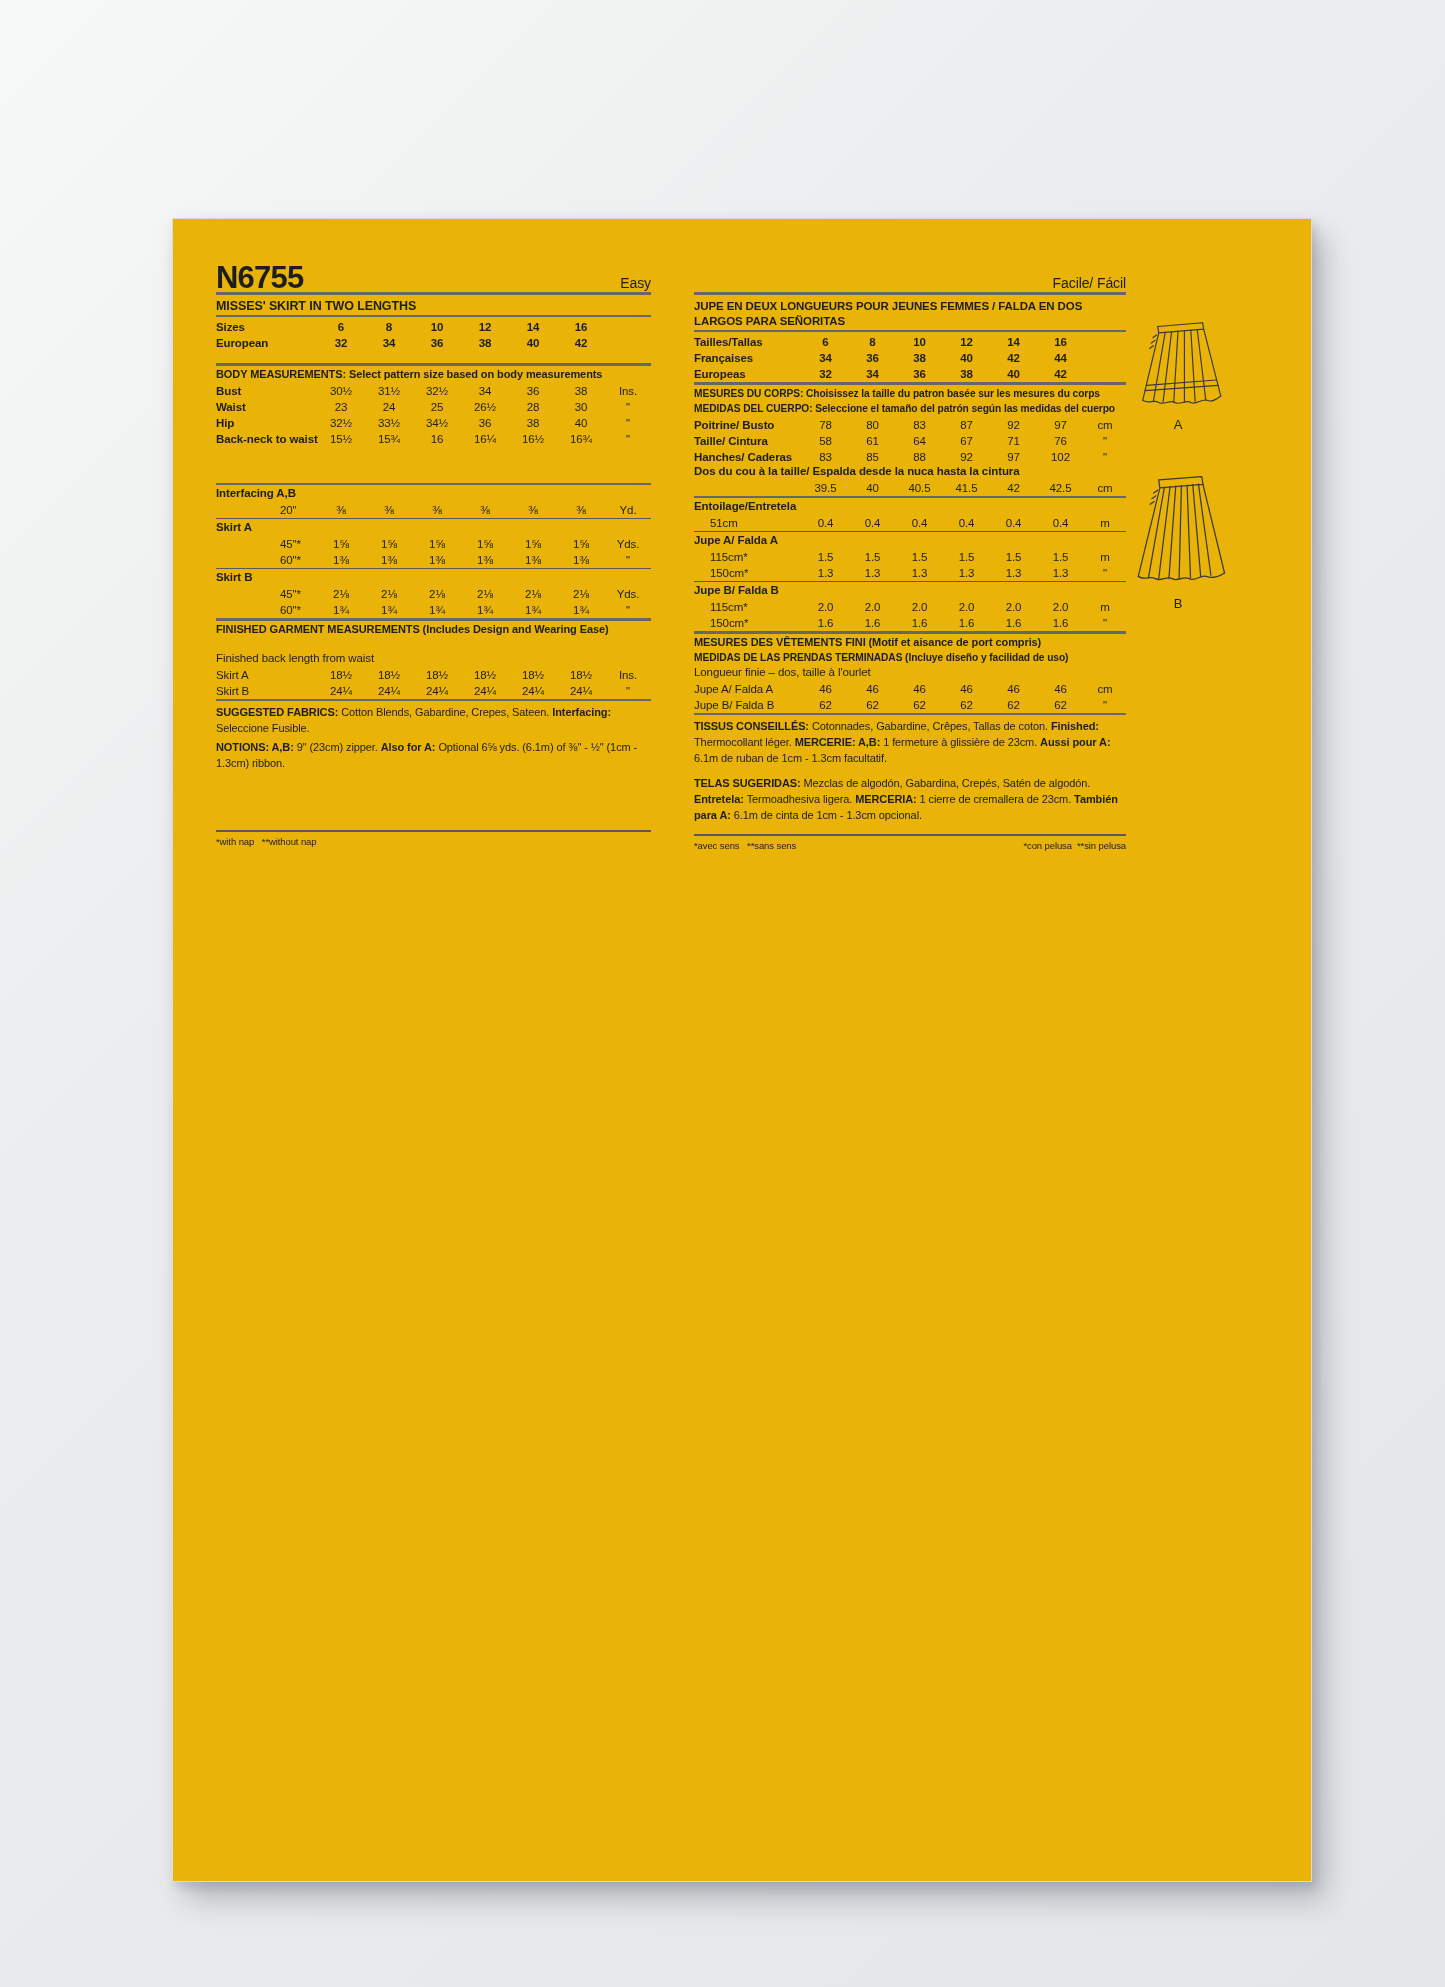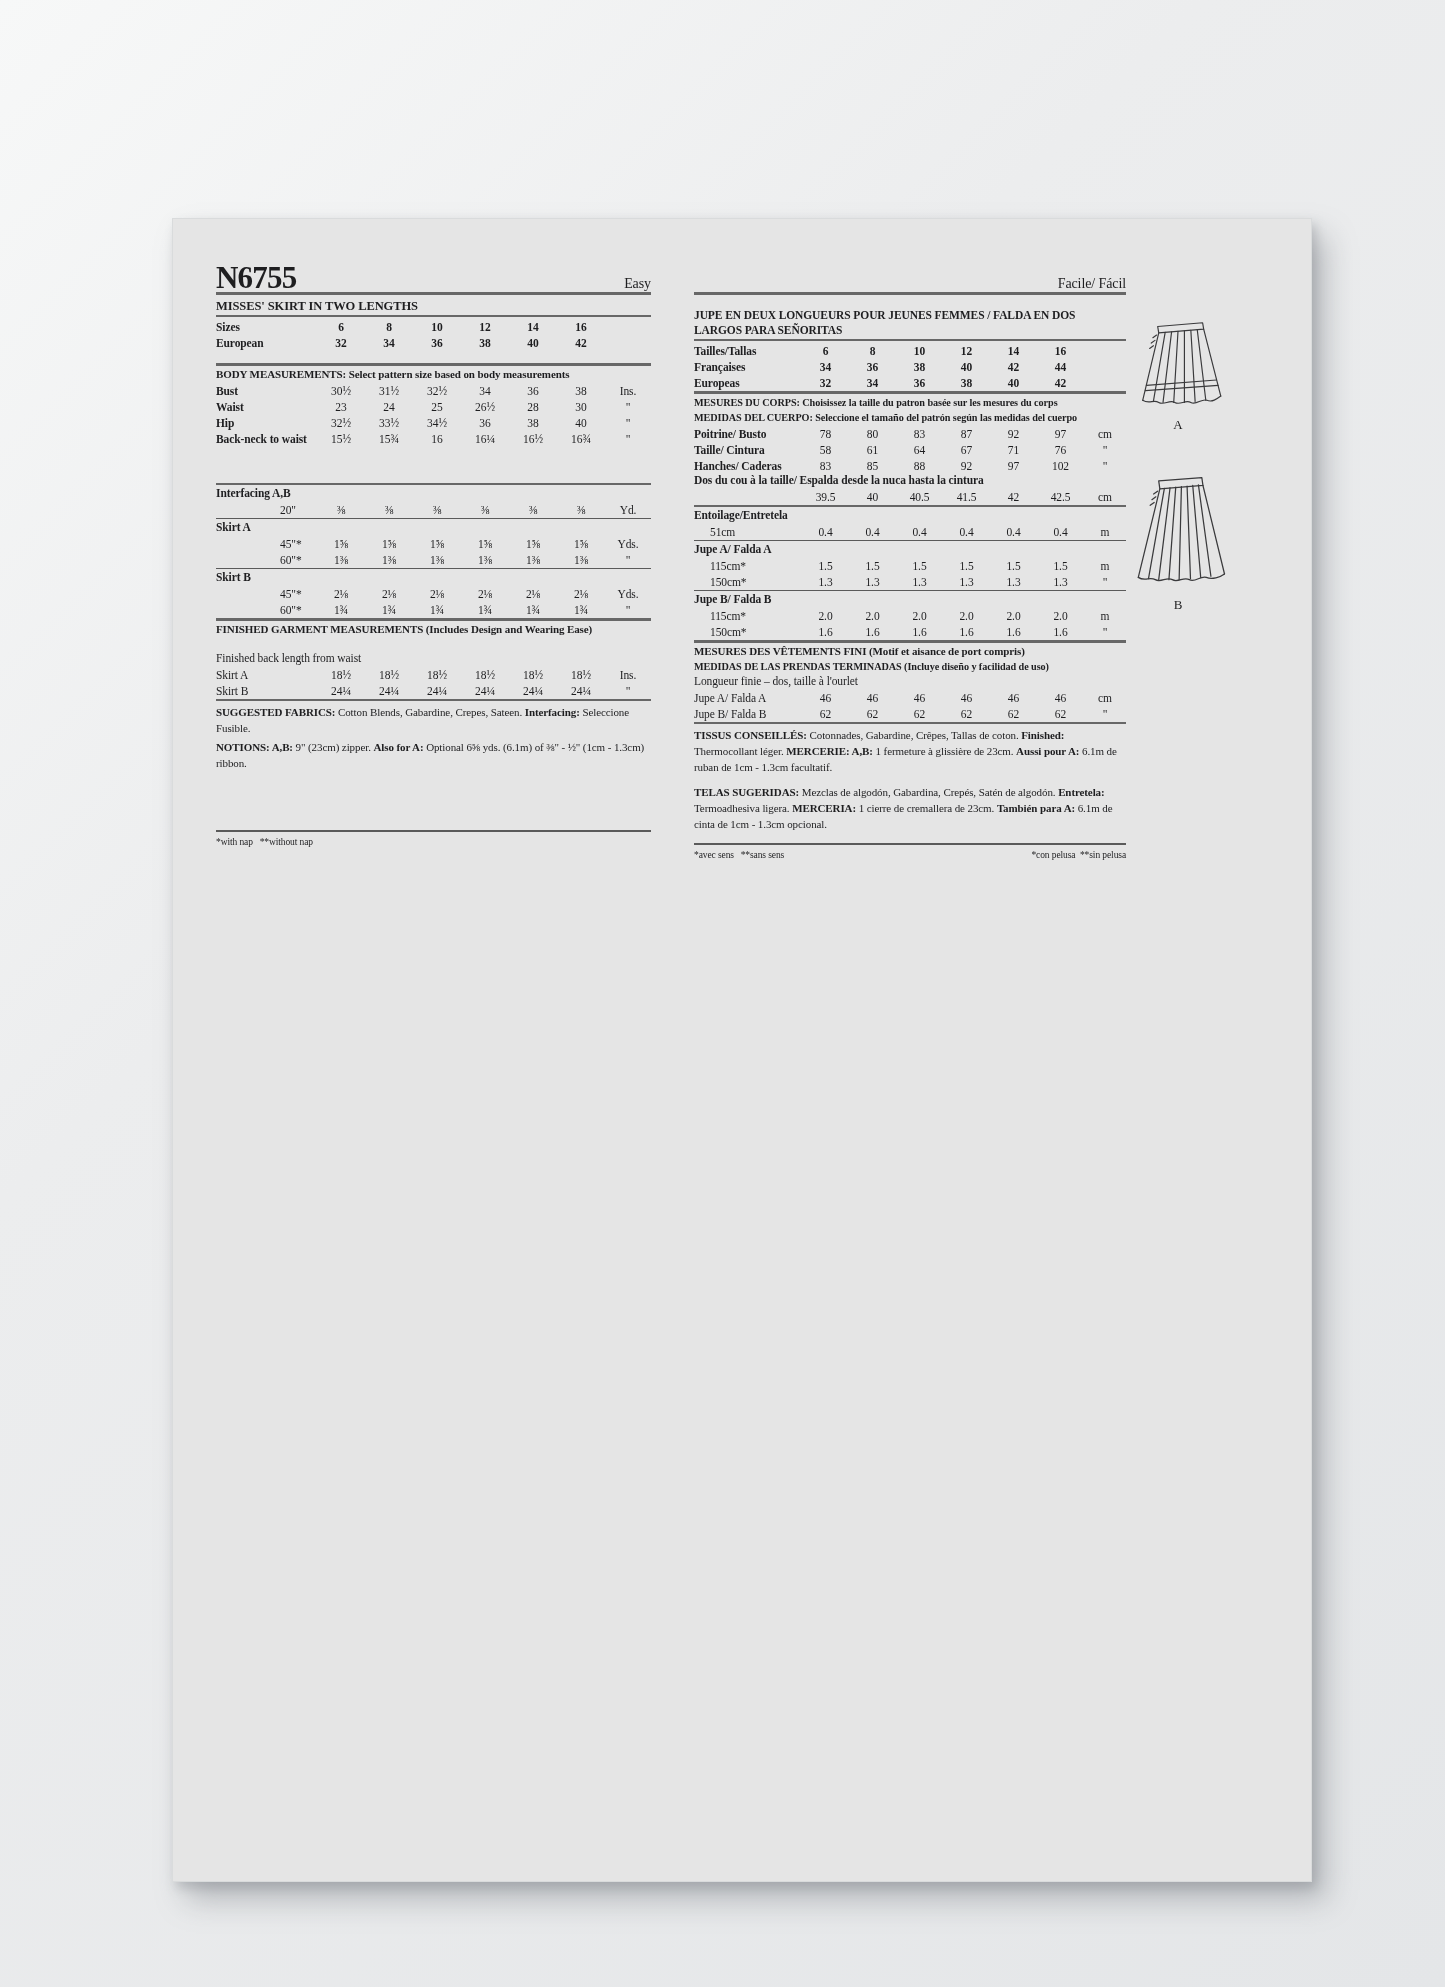--- a/index.html
+++ b/index.html
@@ -5,32 +5,31 @@
 <style>
   html,body{margin:0;padding:0;}
   body{
     width:1445px;height:1987px;position:relative;overflow:hidden;
     background:linear-gradient(135deg,#f7f8f8 0%,#ecedee 35%,#e4e6e8 100%);
     font-family:"Liberation Sans",sans-serif;color:#1e1e20;
     -webkit-font-smoothing:antialiased;letter-spacing:-0.1px;
   }
   .sheet{
     position:absolute;left:172px;top:218px;width:1138px;height:1662px;
-    background:#e5e5e5;border:1px solid #d9dbdc;
+    background:#eab308;border:1px solid #d9dbdc;
     box-shadow:14px 18px 28px rgba(110,116,122,.40),4px 6px 10px rgba(110,116,122,.28);
-    font-family:Liberation Serif, serif;
   }
   .col{position:absolute;top:42px;}
   .col-left{left:43px;width:435px;--lw:101px;--cw:48px;--si:64px;}
   .col-right{left:521px;width:432px;--lw:108px;--cw:47px;--si:16px;}
   .hdr-row{display:flex;justify-content:space-between;align-items:flex-end;height:30px;}
   .code{font-size:31px;font-weight:bold;letter-spacing:-0.8px;line-height:26px;}
   .diff{font-size:14px;line-height:15px;}
   .subtitle{font-weight:bold;font-size:12.5px;line-height:14px;margin-top:4px;}
-  .right-title{font-weight:bold;font-size:11.5px;line-height:15px;margin-top:13px;}
+  .right-title{font-weight:bold;font-size:11.5px;line-height:15px;margin-top:4px;}
   .blocks-left{margin-top:2px;}
   .blocks-right{margin-top:1px;}
   .rule{width:100%;}
   .rule.thick{height:2.5px;background:#676767;margin:1px 0;}
   .rule.thin{height:1.2px;background:#5a5a5a;margin:1px 0;}
   .t-row{display:grid;grid-template-columns:var(--lw) repeat(6,var(--cw)) 1fr;height:16px;align-items:end;}
   .cell{font-size:11.5px;line-height:14px;}
   .lbl{font-weight:bold;white-space:nowrap;}
   .lbl.reg{font-weight:normal;}
   .lbl.sub{font-weight:normal;padding-left:var(--si);}

